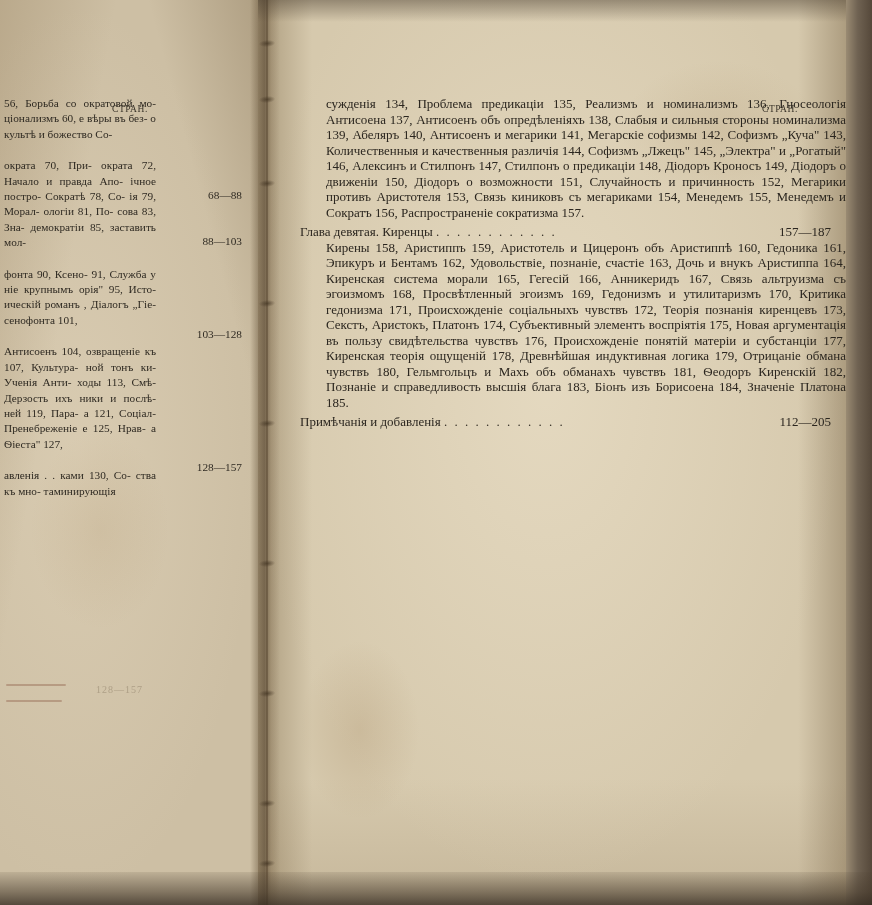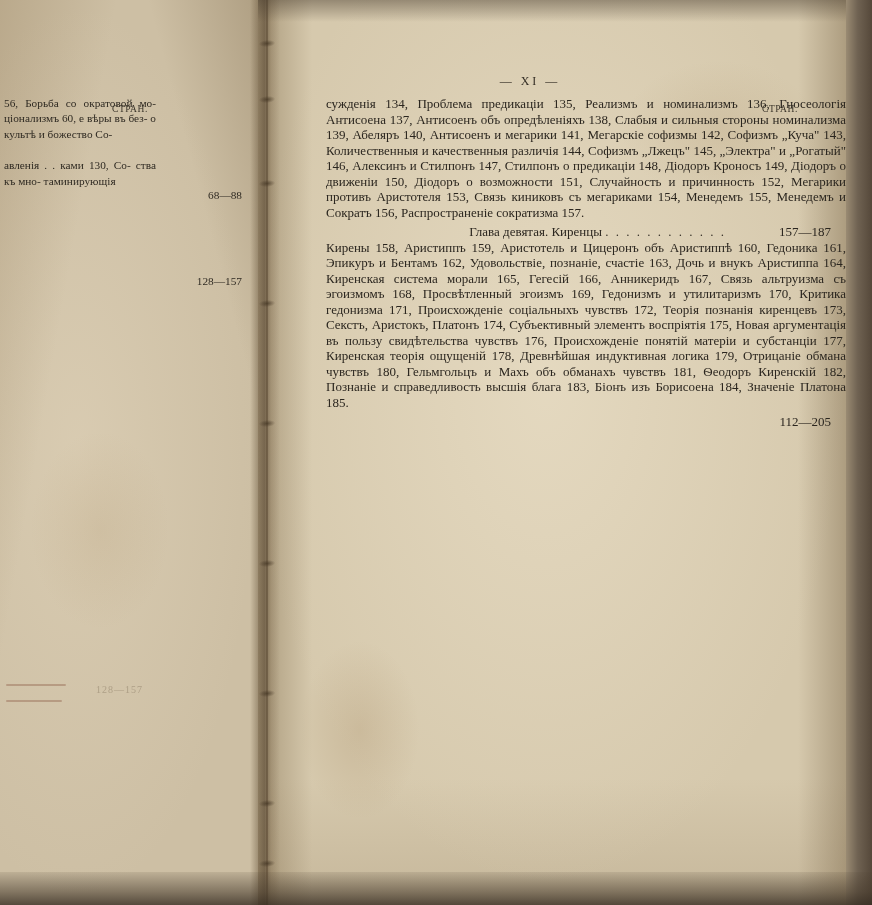--- a/index.html
+++ b/index.html
@@ -139,21 +139,21 @@
     left: 380px; top: 74px;
     width: 300px;
     text-align: center;
     font-size: 12px;
     letter-spacing: 3px;
     color: #342e25;
   }
 
   .entry { position: relative; margin-bottom: 2px; }
   .entry .head {
-    text-align: right;
+    text-align: left;
     padding-right: 120px;
   }
   .entry .head .dots {
     letter-spacing: 2px;
     color: #3a342a;
   }
   .entry .pages {
     position: absolute;
     right: 15px;
     top: 0;
@@ -217,49 +217,61 @@
   <div class="fox" style="left:30px;top:430px;width:140px;height:200px;background:radial-gradient(ellipse at center, rgba(170,142,100,.16) 0%, rgba(170,142,100,0) 70%);"></div>
 
   <div class="strann-left">СТРАН.</div>
 
   <div class="col-left">
     <div class="row" style="margin-bottom:16px">
       <div class="lbody">56, Борьба со ократовой мо- ціонализмъ 60, е вѣры въ без- о культѣ и божество Со-</div>
       <div class="lpage" style="top:92px">68—88</div>
     </div>
     <div class="row" style="margin-bottom:16px">
+      <div class="lbody">ократа 70, При- ократа 72, Начало и правда Апо- ічное постро- Сократѣ 78, Со- ія 79, Морал- ологіи 81, По- сова 83, Зна- демократіи 85, заставить мол-</div>
+      <div class="lpage" style="top:76px">88—103</div>
+    </div>
+    <div class="row" style="margin-bottom:16px">
+      <div class="lbody">фонта 90, Ксено- 91, Служба у ніе крупнымъ орія" 95, Исто- ическій романъ , Діалогъ „Гіе- сенофонта 101,</div>
+      <div class="lpage" style="top:60px">103—128</div>
+    </div>
+    <div class="row" style="margin-bottom:16px">
+      <div class="lbody">Антисоенъ 104, озвращеніе къ 107, Культура- ной тонъ ки- Ученія Анти- ходы 113, Смѣ- Дерзость ихъ ники и послѣ- ней 119, Пара- а 121, Соціал- Пренебреженіе е 125, Нрав- а Ѳіеста" 127,</div>
       <div class="lpage" style="top:116px">128—157</div>
     </div>
     <div class="row">
       <div class="lbody">авленія . . ками 130, Со- ства къ мно- таминирующія</div>
       <div class="lpage" style="top:0"></div>
     </div>
   </div>
   <div class="ghost" style="left:96px;top:684px">128—157</div>
 
   <div class="underline-mark" style="left:6px;top:684px;width:60px;"></div>
   <div class="underline-mark" style="left:6px;top:700px;width:56px;"></div>
 
-  <div class="folio">—  XI  —</div>
   <div class="strann-right">СТРАН.</div>
 
   <div class="col-right">
 
     <div class="blk" style="padding-left:26px;margin-bottom:4px">
       <p>сужденія 134, Проблема предикаціи 135, Реализмъ и но­минализмъ 136, Гносеологія Антисоена 137, Антисоенъ объ опредѣленіяхъ 138, Слабыя и сильныя стороны номи­нализма 139, Абеляръ 140, Антисоенъ и мегарики 141, Мегарскіе софизмы 142, Софизмъ „Куча" 143, Количествен­ныя и качественныя различія 144, Софизмъ „Лжецъ" 145, „Электра" и „Рогатый" 146, Алексинъ и Стилпонъ 147, Стилпонъ о предикаціи 148, Діодоръ Кроносъ 149, Діо­доръ о движеніи 150, Діодоръ о возможности 151, Случай­ность и причинность 152, Мегарики противъ Аристо­теля 153, Связь киниковъ съ мегариками 154, Мене­демъ 155, Менедемъ и Сократъ 156, Распространеніе со­кратизма 157.</p>
     </div>
 
     <div class="entry" style="margin-bottom:4px">
       <div class="head">
         <span>Глава девятая. Киренцы</span>
         <span class="dots">. . . . . . . . . . . .</span>
       </div>
       <div class="pages">157—187</div>
       <div class="sub">Кирены 158, Аристиппъ 159, Аристотель и Цицеронъ объ Аристиппѣ 160, Гедоника 161, Эпикуръ и Бентамъ 162, Удовольствіе, познаніе, счастіе 163, Дочь и внукъ Ари­стиппа 164, Киренская система морали 165, Гегесій 166, Анникеридъ 167, Связь альтруизма съ эгоизмомъ 168, Просвѣтленный эгоизмъ 169, Гедонизмъ и утилита­ризмъ 170, Критика гедонизма 171, Происхожденіе со­ціальныхъ чувствъ 172, Теорія познанія киренцевъ 173, Секстъ, Аристокъ, Платонъ 174, Субъективный элементъ воспріятія 175, Новая аргументація въ пользу свидѣтель­ства чувствъ 176, Происхожденіе понятій матеріи и суб­станціи 177, Киренская теорія ощущеній 178, Древнѣйшая индуктивная логика 179, Отрицаніе обмана чувствъ 180, Гельмгольцъ и Махъ объ обманахъ чувствъ 181, Ѳеодоръ Киренскій 182, Познаніе и справедливость высшія блага 183, Біонъ изъ Борисоена 184, Значеніе Платона 185.</div>
     </div>
 
     <div class="entry">
+      <div class="head">
+        <span>Примѣчанія и добавленія</span>
+        <span class="dots">. . . . . . . . . . . .</span>
+      </div>
       <div class="pages">112—205</div>
     </div>
 
   </div>
 
 </div>
 
 </body></html>

